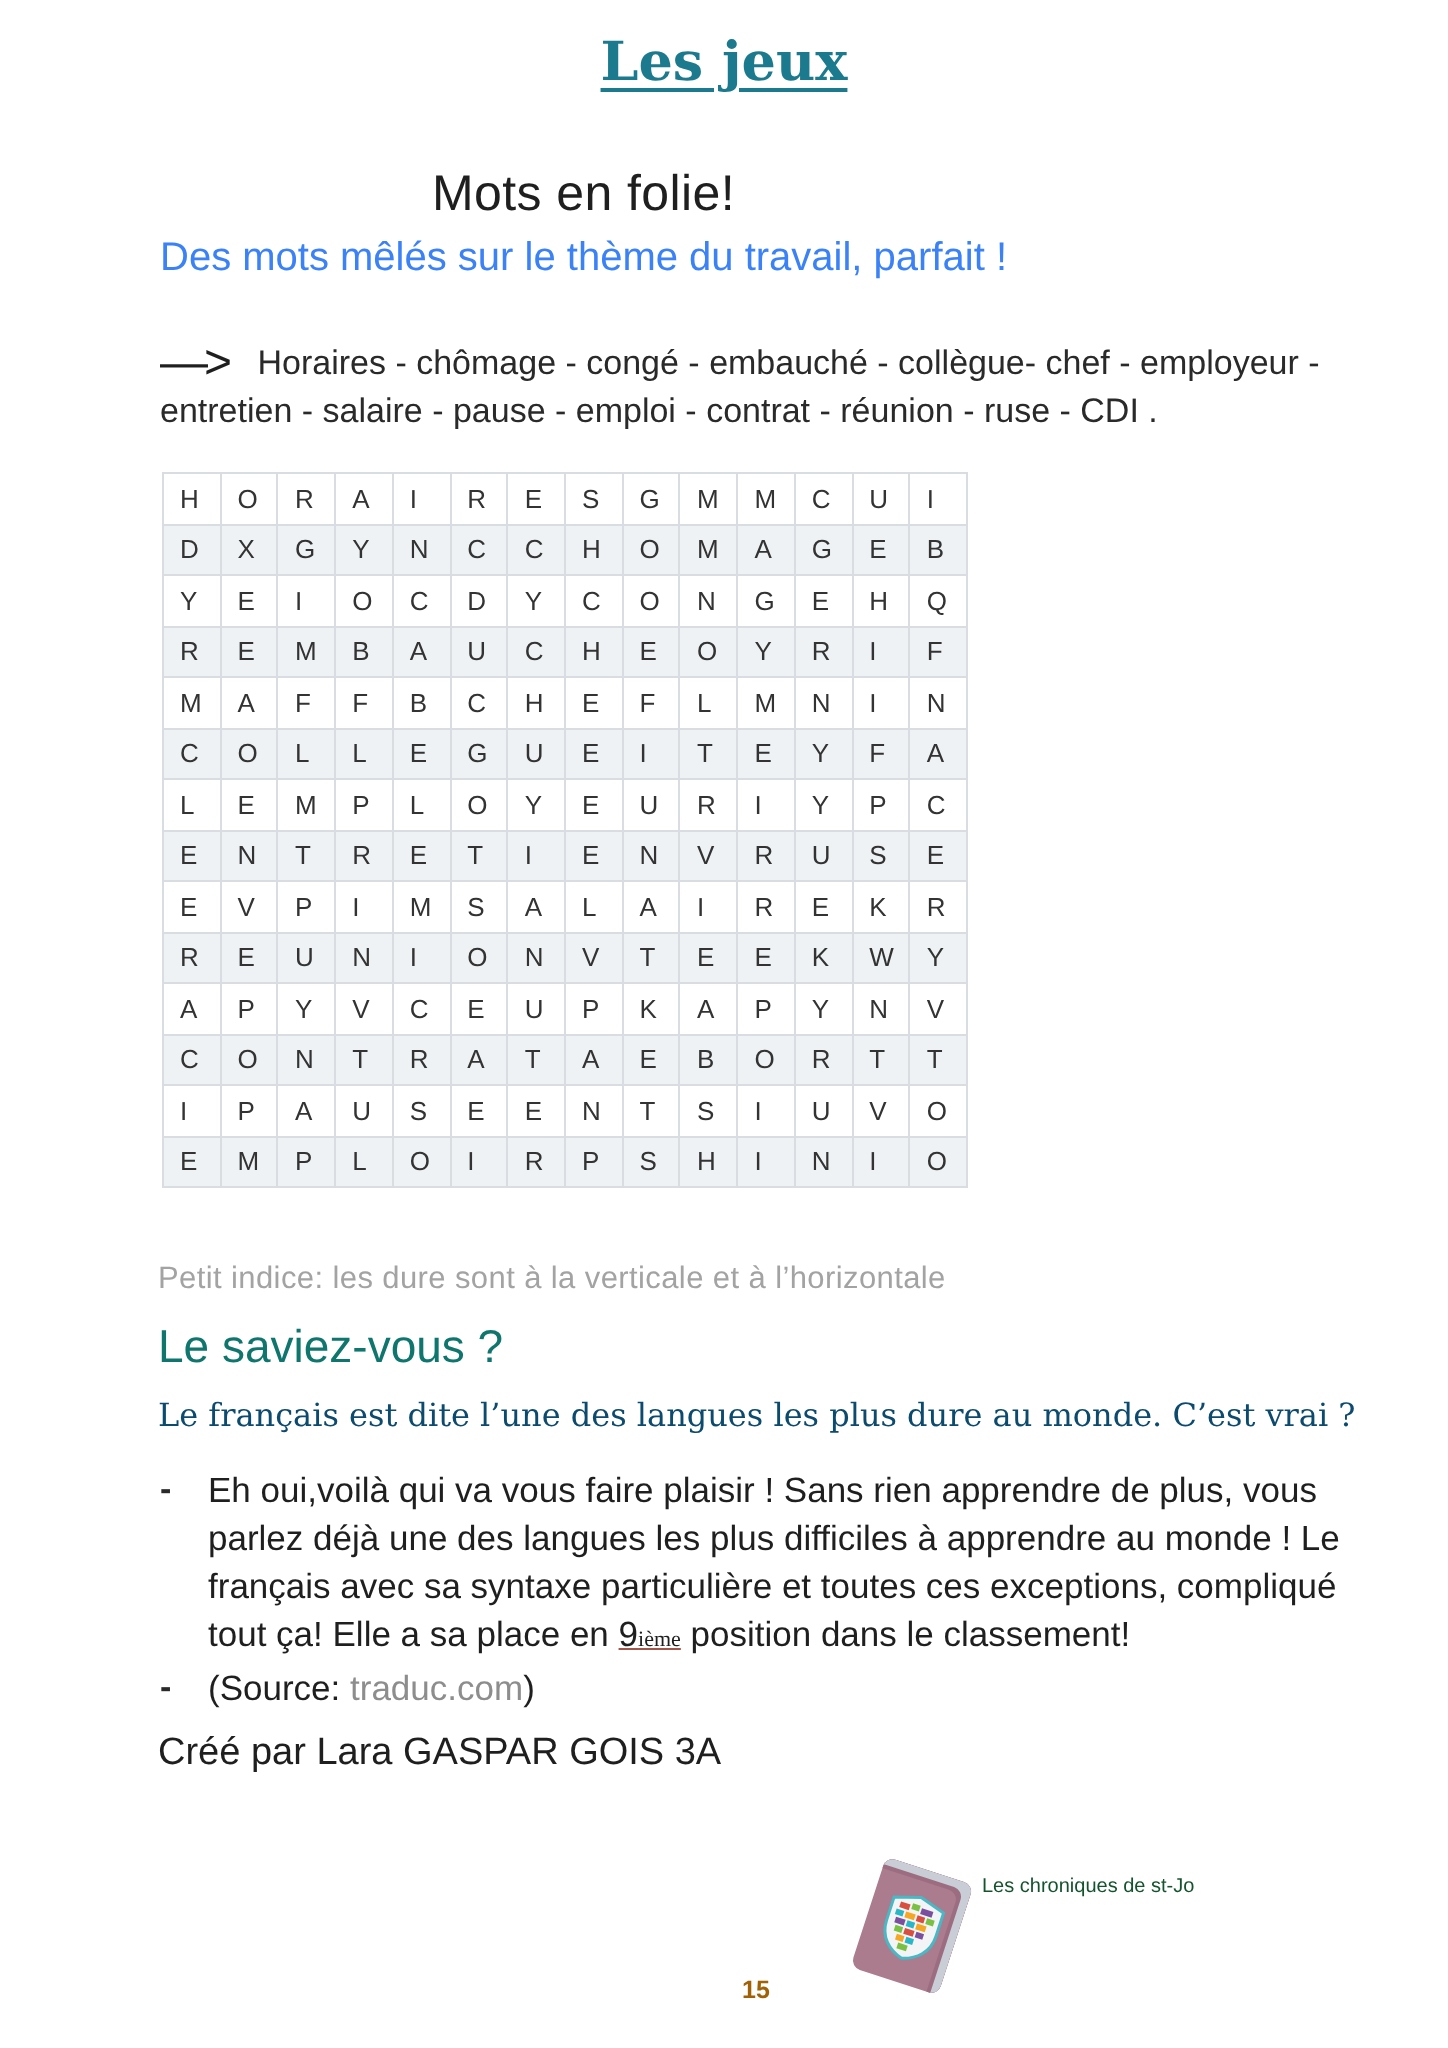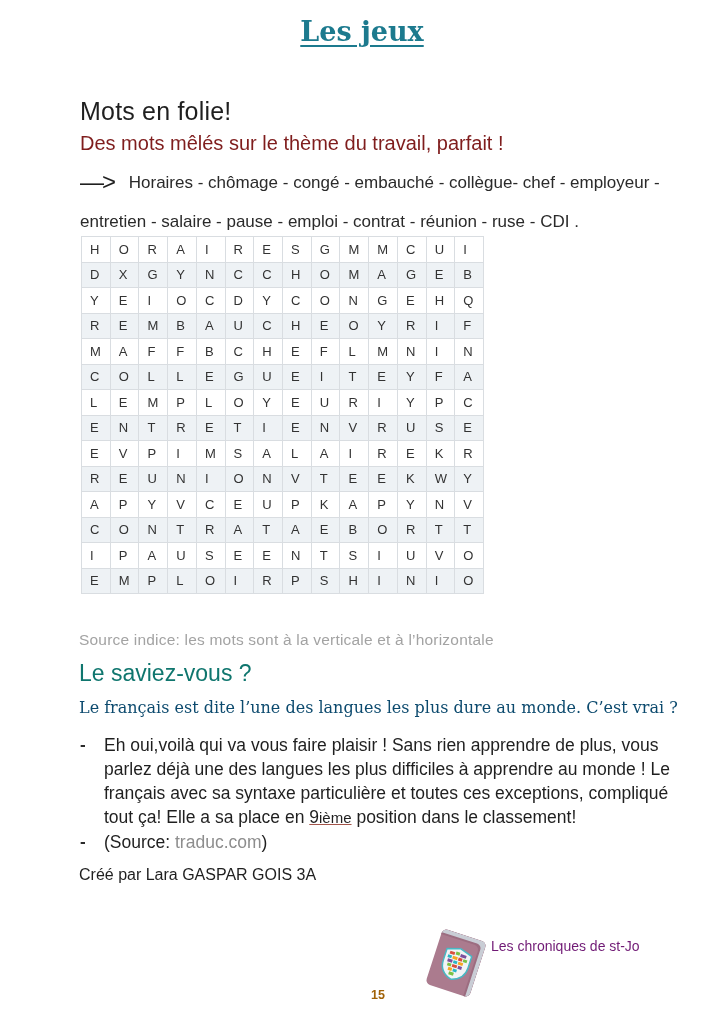--- a/index.html
+++ b/index.html
@@ -26,28 +26,28 @@
     font-size: 27px;
     color: #1c7a8e;
   }
   .page-title span {
     text-decoration: underline;
     text-decoration-thickness: 2px;
     text-underline-offset: 4px;
   }
 
   
-  .section-head { position: absolute; left: 64px; top: 97px; }
+  .section-head { position: absolute; left: 64px; top: 83px; text-align: center; }
   .h-main { font-size: 25px; color: #1f1f1f; letter-spacing: 0.2px; }
-  .h-sub  { font-size: 20px; color: #7f1d1d; margin-top: 6px; }
+  .h-sub  { font-size: 20px; color: #3b82f6; margin-top: 6px; }
 
   
   .word-list { position: absolute; left: 64px; top: 168px; width: 600px; font-size: 17px; color: #2a2a2a; }
   .word-list .arrow { font-size: 24px; font-weight: 400; letter-spacing: -2px; margin-right: 10px; vertical-align: -2px; color: #1f1f1f; }
-  .word-list .wl-line2 { margin-top: 16px; }
+  .word-list .wl-line2 { margin-top: 0; }
 
   
   .word-grid {
     position: absolute;
     left: 65px;
     top: 236px;
     width: 403px;
     height: 358px;
     display: flex;
     flex-direction: column;
@@ -78,40 +78,40 @@
     font-family: "DejaVu Serif", serif;
     font-size: 16px; color: #0c4a6e;
   }
 
   .bullets { position: absolute; left: 64px; top: 733px; width: 606px; }
   .bullet { display: flex; }
   .bullet + .bullet { margin-top: 0px; }
   .bullet .dash { width: 24px; font-size: 17px; font-weight: bold; color: #2a2a2a; line-height: 24px; }
   .bullet .b-text { flex: 1; font-size: 17.5px; line-height: 24px; color: #1f1f1f; }
   .rank-num { text-decoration: underline; text-decoration-color: #a3554a; }
-  .rank-suffix { font-size: 15px; text-decoration: underline; text-decoration-color: #a3554a; }
+  .rank-suffix { font-size: 11px; text-decoration: underline; text-decoration-color: #a3554a; font-family: Liberation Serif, serif; }
   .source-text { color: #8d8d8d; font-size: 17.5px; line-height: 24px; }
   .source-link { color: #8d8d8d; cursor: pointer; }
 
-  .credit { position: absolute; left: 63px; top: 866px; font-size: 16px; color: #1f1f1f; }
+  .credit { position: absolute; left: 63px; top: 866px; font-size: 19px; color: #1f1f1f; }
 
   
   .footer-logo { position: absolute; left: 413px; top: 928px; width: 290px; height: 80px; }
   .logo-book {
     position: absolute; left: 4px; top: 6px;
     width: 46px; height: 58px;
     background: #ab7b8e;
     border-radius: 5px;
     transform: rotate(18deg);
     box-shadow: inset -4px 4px 0 #c9cdd5, inset -6px 6px 0 #9c6d80;
   }
   .logo-shield { position: absolute; left: 9px; top: 13px; }
   .logo-text {
     position: absolute; left: 62px; top: 10px;
-    font-size: 14px; color: #701a75; white-space: nowrap;
+    font-size: 10px; color: #14532d; white-space: nowrap;
   }
 
   .page-number {
     position: absolute;
     left: 0; top: 988px;
     width: 724px;
     text-align: center;
     font-size: 12.5px;
     font-weight: bold;
     color: #a16207;
@@ -361,21 +361,21 @@
         <div class="grid-cell">P</div>
         <div class="grid-cell">S</div>
         <div class="grid-cell">H</div>
         <div class="grid-cell">I</div>
         <div class="grid-cell">N</div>
         <div class="grid-cell">I</div>
         <div class="grid-cell">O</div>
       </div>
     </div>
 
-  <div class="hint">Source indice: les mots sont à la verticale et à l’horizontale</div>
+  <div class="hint">Petit indice: les dure sont à la verticale et à l’horizontale</div>
 
   <div class="dyk-head">Le saviez-vous ?</div>
   <div class="dyk-intro">Le français est dite l’une des langues les plus dure au monde. C’est vrai ?</div>
 
   <div class="bullets">
     <div class="bullet">
       <span class="dash">-</span>
       <span class="b-text"><span>Eh oui,voilà qui va vous faire plaisir !  Sans rien apprendre de plus, vous parlez déjà une des langues les plus difficiles à apprendre au monde ! Le français avec sa syntaxe particulière et toutes ces exceptions, compliqué tout ça! Elle a sa place en </span><span class="rank-num">9</span><span class="rank-suffix">ième</span><span> position dans le classement!</span></span>
     </div>
     <div class="bullet">

